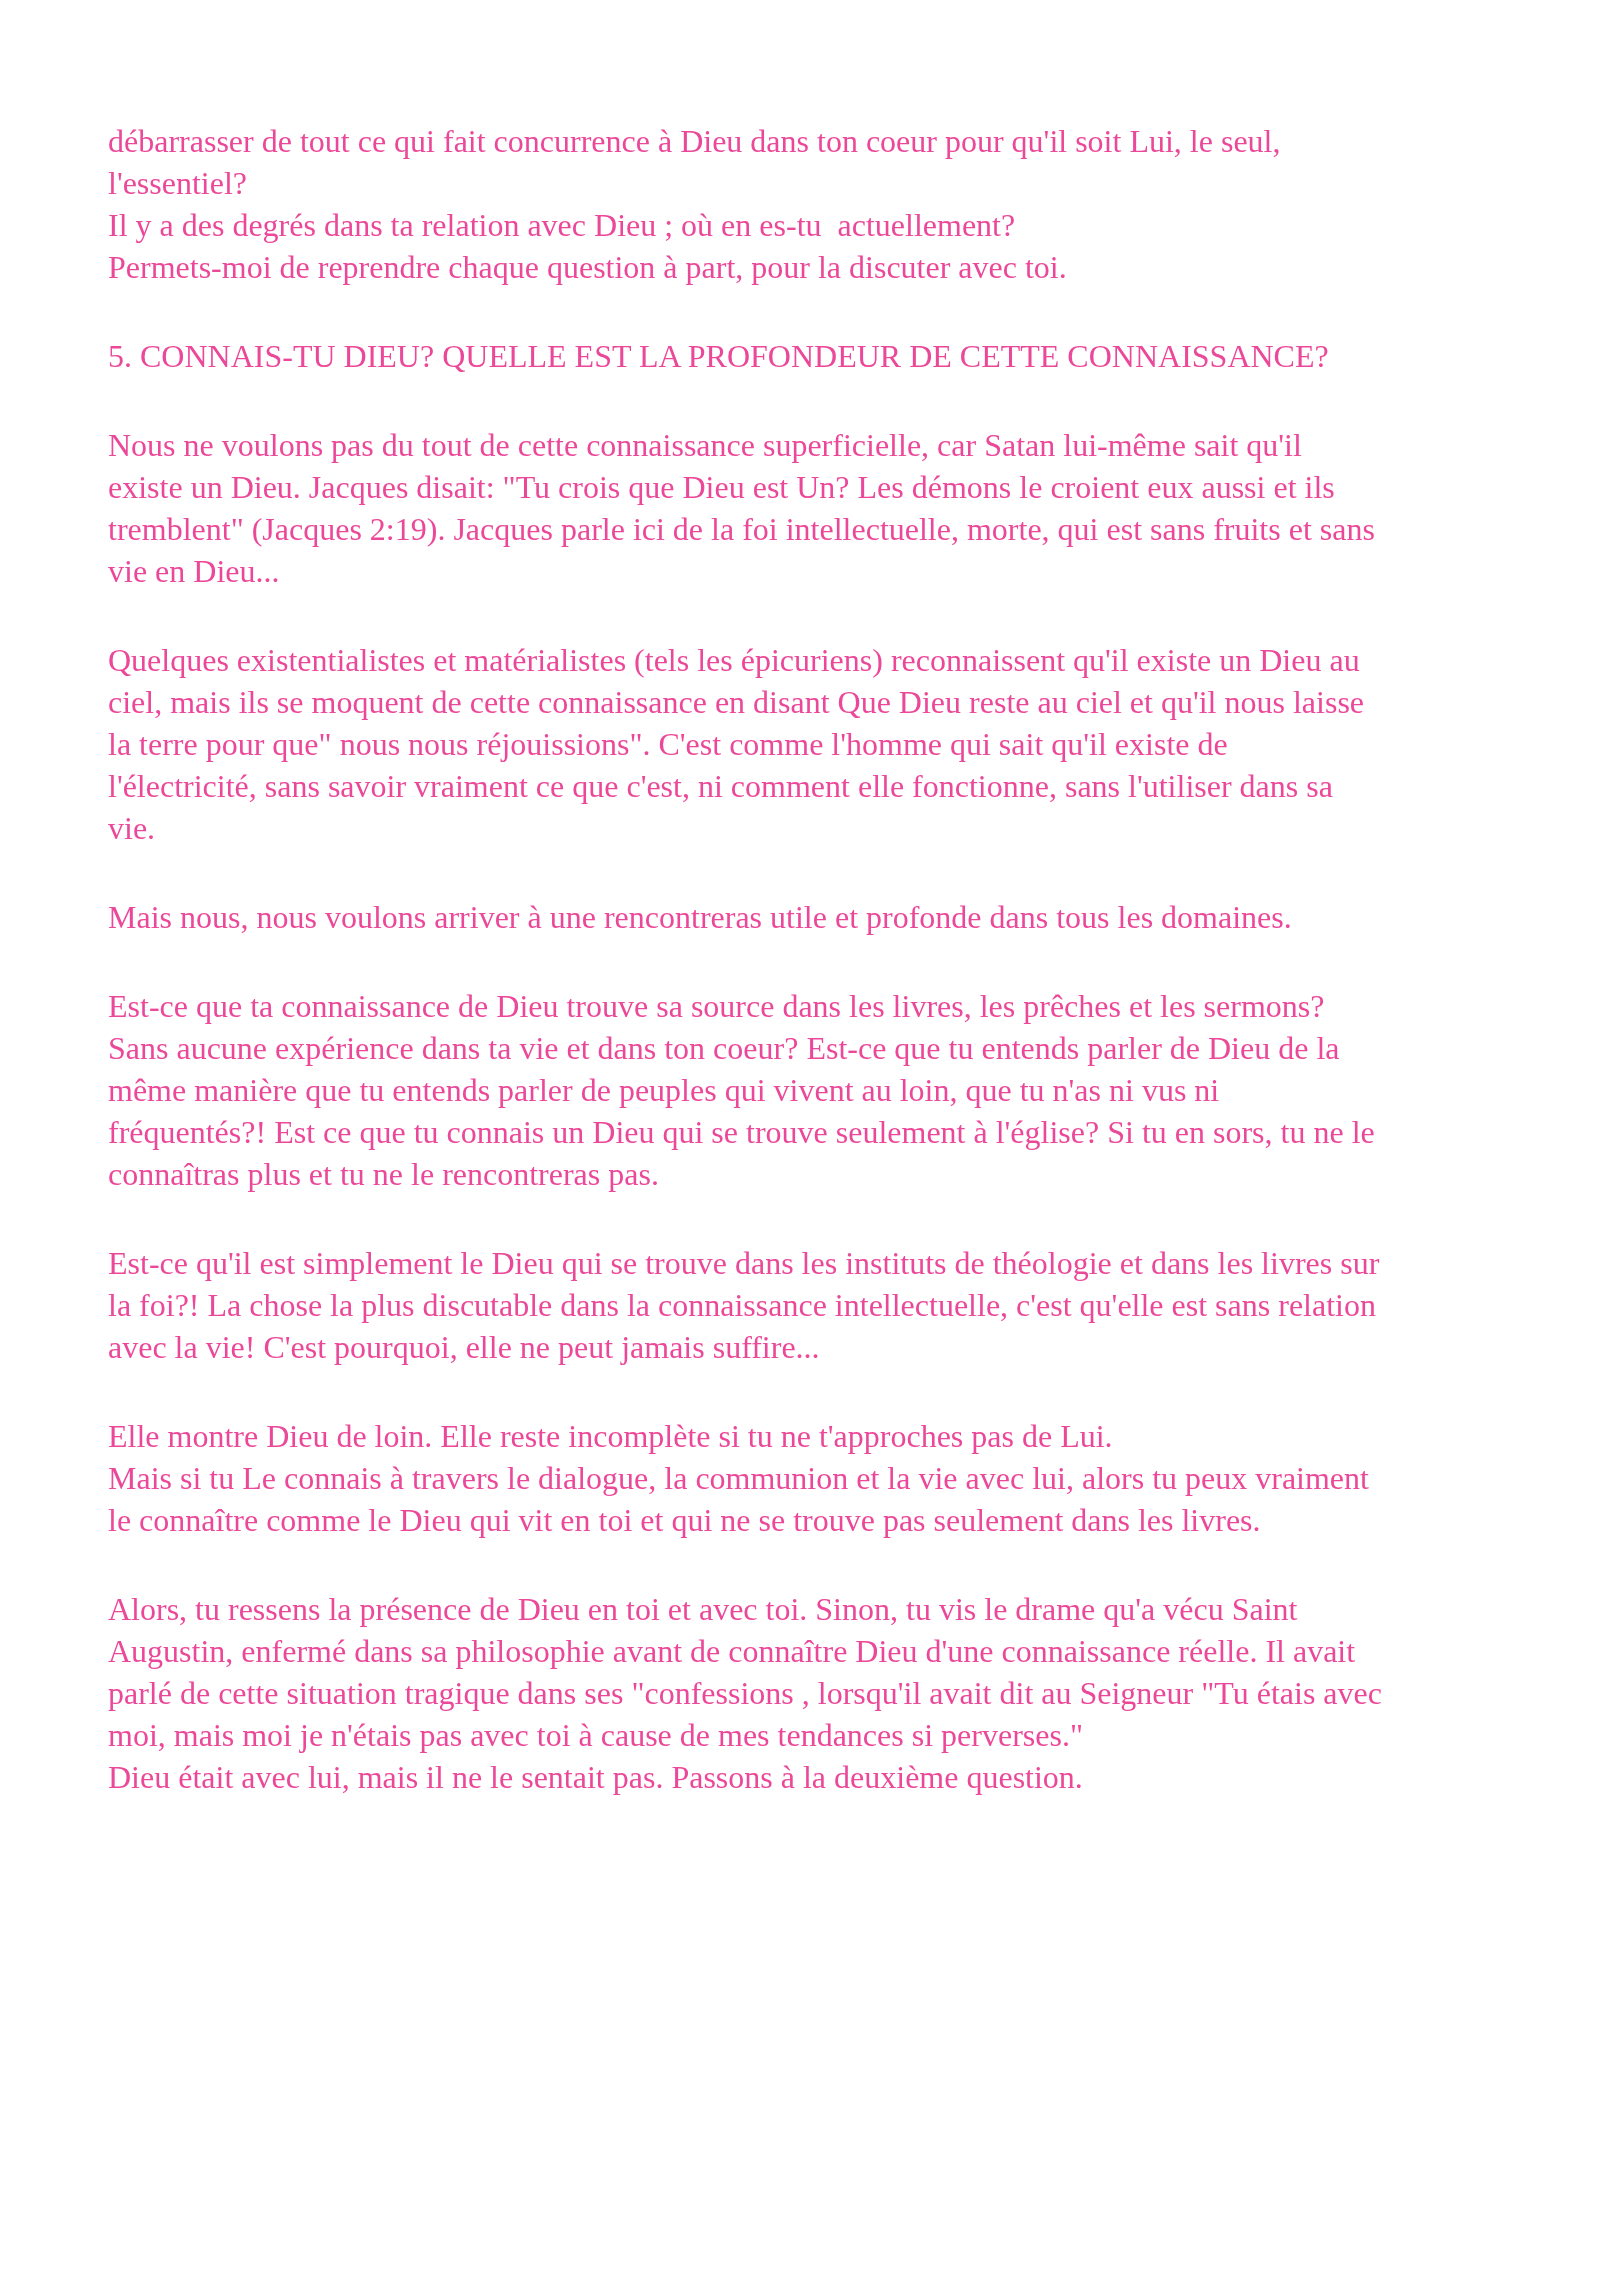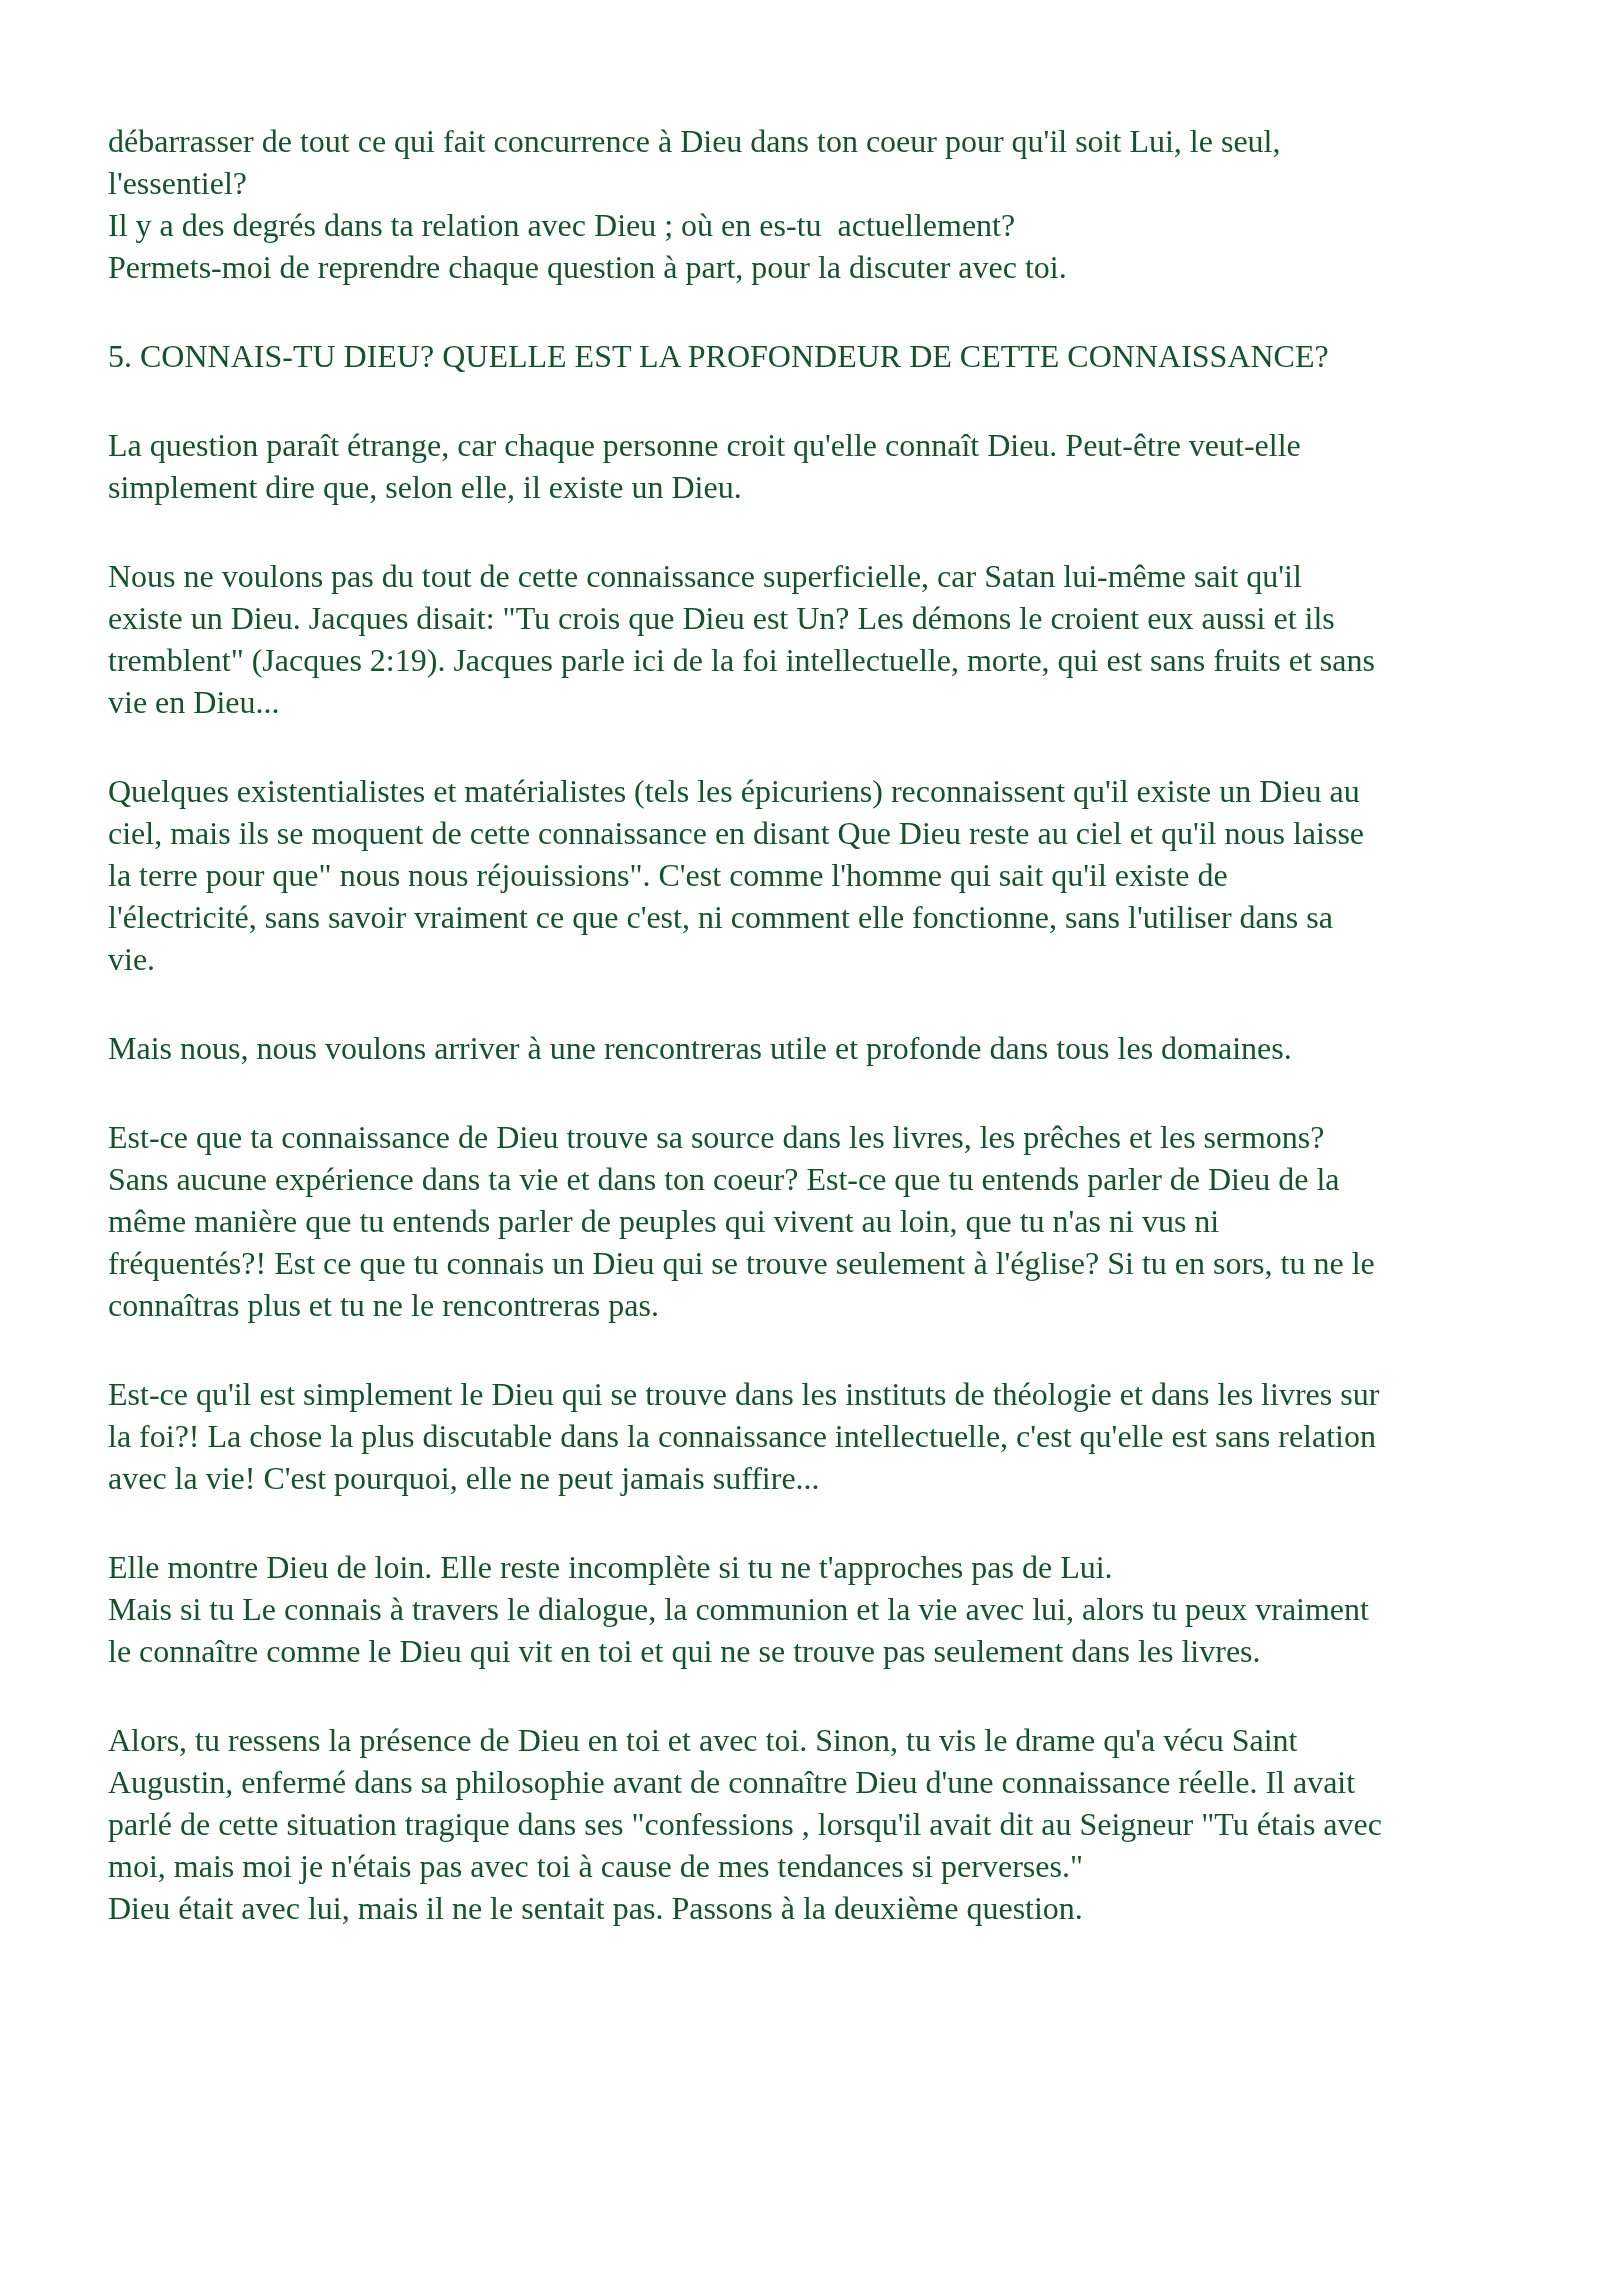--- a/index.html
+++ b/index.html
@@ -21,36 +21,35 @@
     top: 120px;
     left: 108px;
     width: 1441px;
   }
   .content p {
     margin: 0 0 47px 0;
     font-size: 32px;
     line-height: 42px;
     font-weight: normal;
     white-space: pre-wrap;
-    color: #14532d;
+    color: #ec4899;
   }
   .content p.heading {
     
     font-size: 32px;
     line-height: 42px;
   }
 </style>
 </head>
 <body>
 
 <div class="page">
   <div class="content">
       <p class="paragraph">débarrasser de tout ce qui fait concurrence à Dieu dans ton coeur pour qu'il soit Lui, le seul,<br>l'essentiel?<br>Il y a des degrés dans ta relation avec Dieu ; où en es-tu  actuellement?<br>Permets-moi de reprendre chaque question à part, pour la discuter avec toi.</p>
       <p class="heading">5. CONNAIS-TU DIEU? QUELLE EST LA PROFONDEUR DE CETTE CONNAISSANCE?</p>
-      <p class="paragraph">La question paraît étrange, car chaque personne croit qu'elle connaît Dieu. Peut-être veut-elle<br>simplement dire que, selon elle, il existe un Dieu.</p>
       <p class="paragraph">Nous ne voulons pas du tout de cette connaissance superficielle, car Satan lui-même sait qu'il<br>existe un Dieu. Jacques disait: "Tu crois que Dieu est Un? Les démons le croient eux aussi et ils<br>tremblent" (Jacques 2:19). Jacques parle ici de la foi intellectuelle, morte, qui est sans fruits et sans<br>vie en Dieu...</p>
       <p class="paragraph">Quelques existentialistes et matérialistes (tels les épicuriens) reconnaissent qu'il existe un Dieu au<br>ciel, mais ils se moquent de cette connaissance en disant Que Dieu reste au ciel et qu'il nous laisse<br>la terre pour que" nous nous réjouissions". C'est comme l'homme qui sait qu'il existe de<br>l'électricité, sans savoir vraiment ce que c'est, ni comment elle fonctionne, sans l'utiliser dans sa<br>vie.</p>
       <p class="paragraph">Mais nous, nous voulons arriver à une rencontreras utile et profonde dans tous les domaines.</p>
       <p class="paragraph">Est-ce que ta connaissance de Dieu trouve sa source dans les livres, les prêches et les sermons?<br>Sans aucune expérience dans ta vie et dans ton coeur? Est-ce que tu entends parler de Dieu de la<br>même manière que tu entends parler de peuples qui vivent au loin, que tu n'as ni vus ni<br>fréquentés?! Est ce que tu connais un Dieu qui se trouve seulement à l'église? Si tu en sors, tu ne le<br>connaîtras plus et tu ne le rencontreras pas.</p>
       <p class="paragraph">Est-ce qu'il est simplement le Dieu qui se trouve dans les instituts de théologie et dans les livres sur<br>la foi?! La chose la plus discutable dans la connaissance intellectuelle, c'est qu'elle est sans relation<br>avec la vie! C'est pourquoi, elle ne peut jamais suffire...</p>
       <p class="paragraph">Elle montre Dieu de loin. Elle reste incomplète si tu ne t'approches pas de Lui.<br>Mais si tu Le connais à travers le dialogue, la communion et la vie avec lui, alors tu peux vraiment<br>le connaître comme le Dieu qui vit en toi et qui ne se trouve pas seulement dans les livres.</p>
       <p class="paragraph">Alors, tu ressens la présence de Dieu en toi et avec toi. Sinon, tu vis le drame qu'a vécu Saint<br>Augustin, enfermé dans sa philosophie avant de connaître Dieu d'une connaissance réelle. Il avait<br>parlé de cette situation tragique dans ses "confessions , lorsqu'il avait dit au Seigneur "Tu étais avec<br>moi, mais moi je n'étais pas avec toi à cause de mes tendances si perverses."<br>Dieu était avec lui, mais il ne le sentait pas. Passons à la deuxième question.</p>
     </div>
 </div>
 

